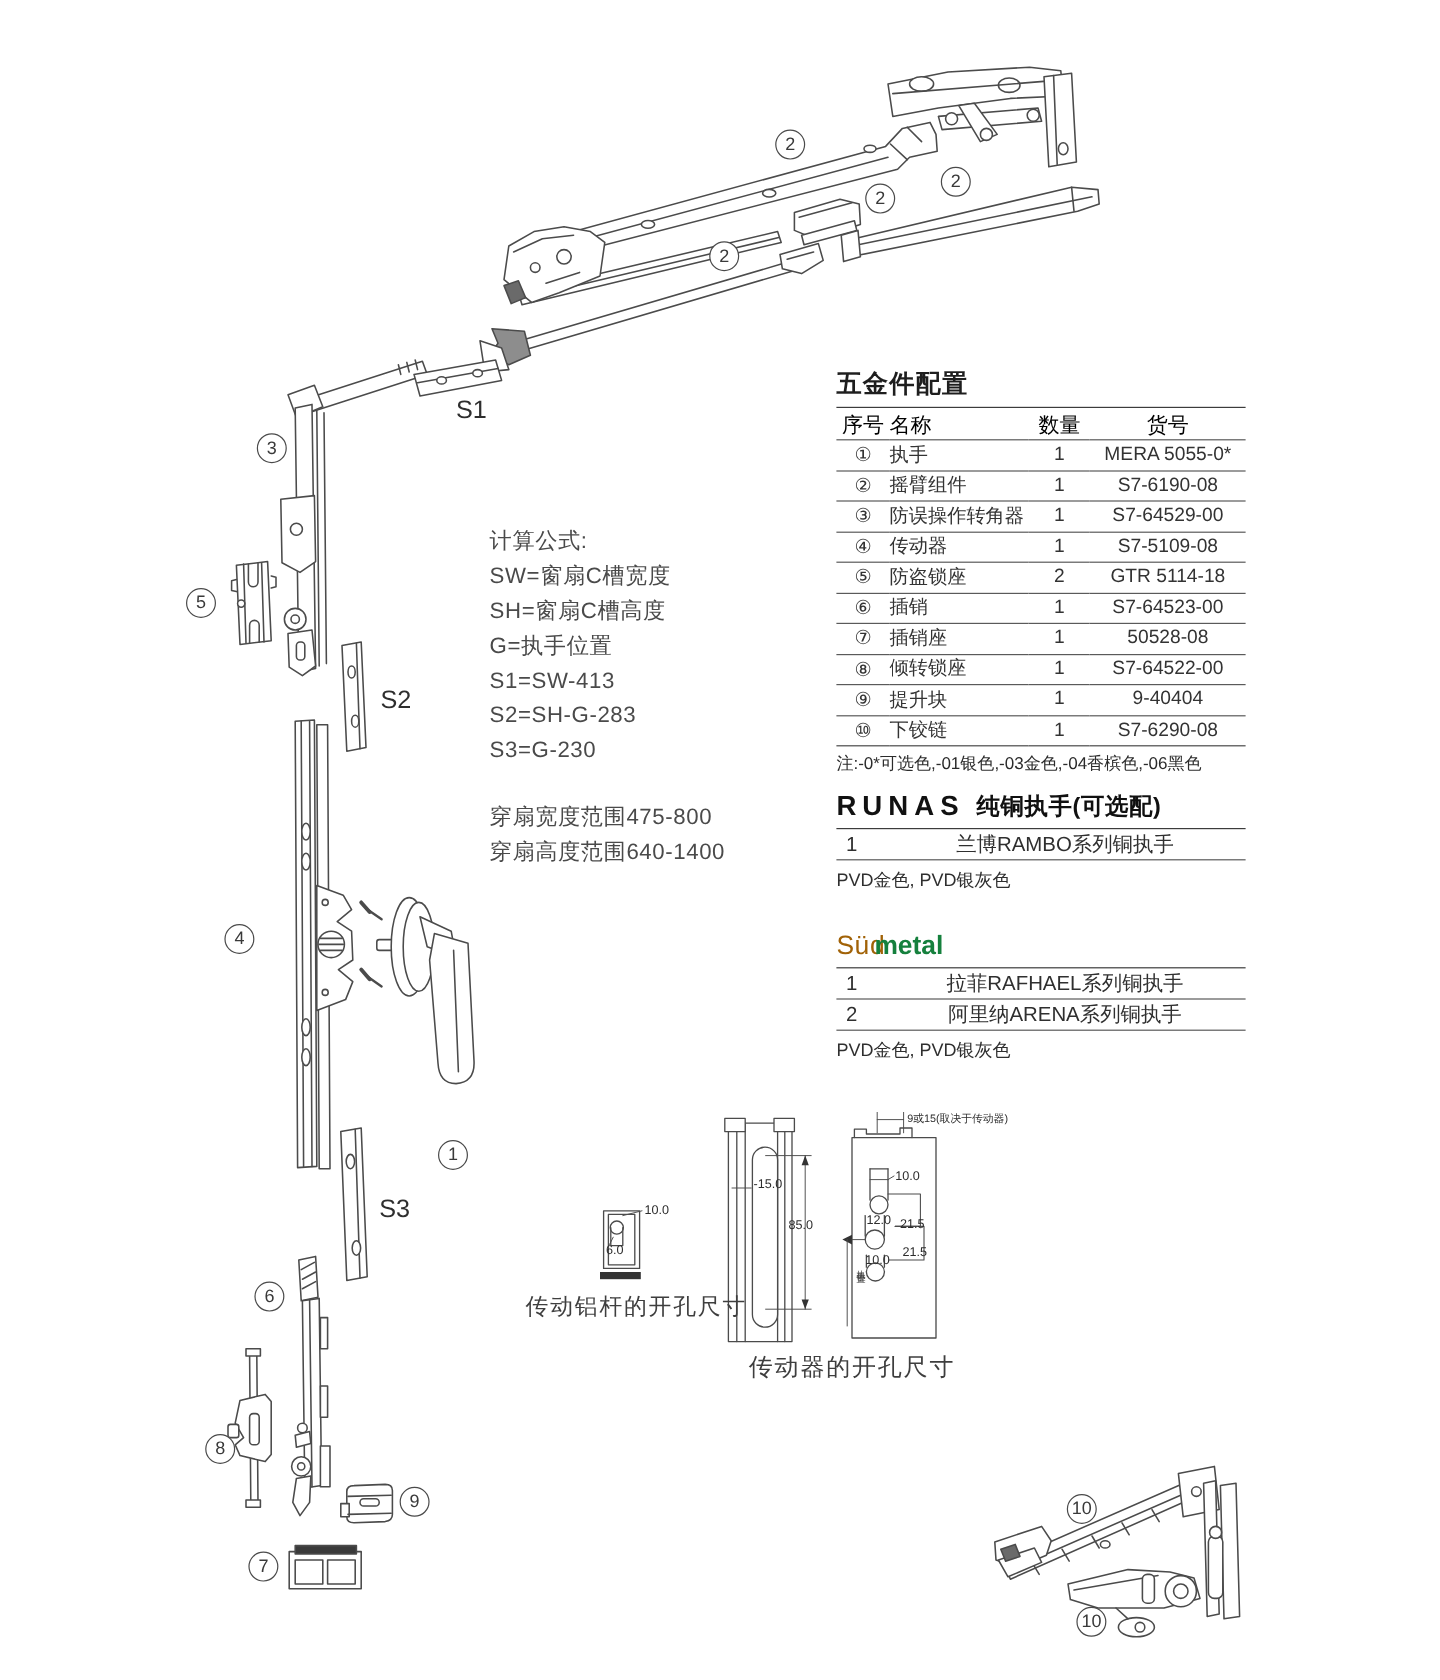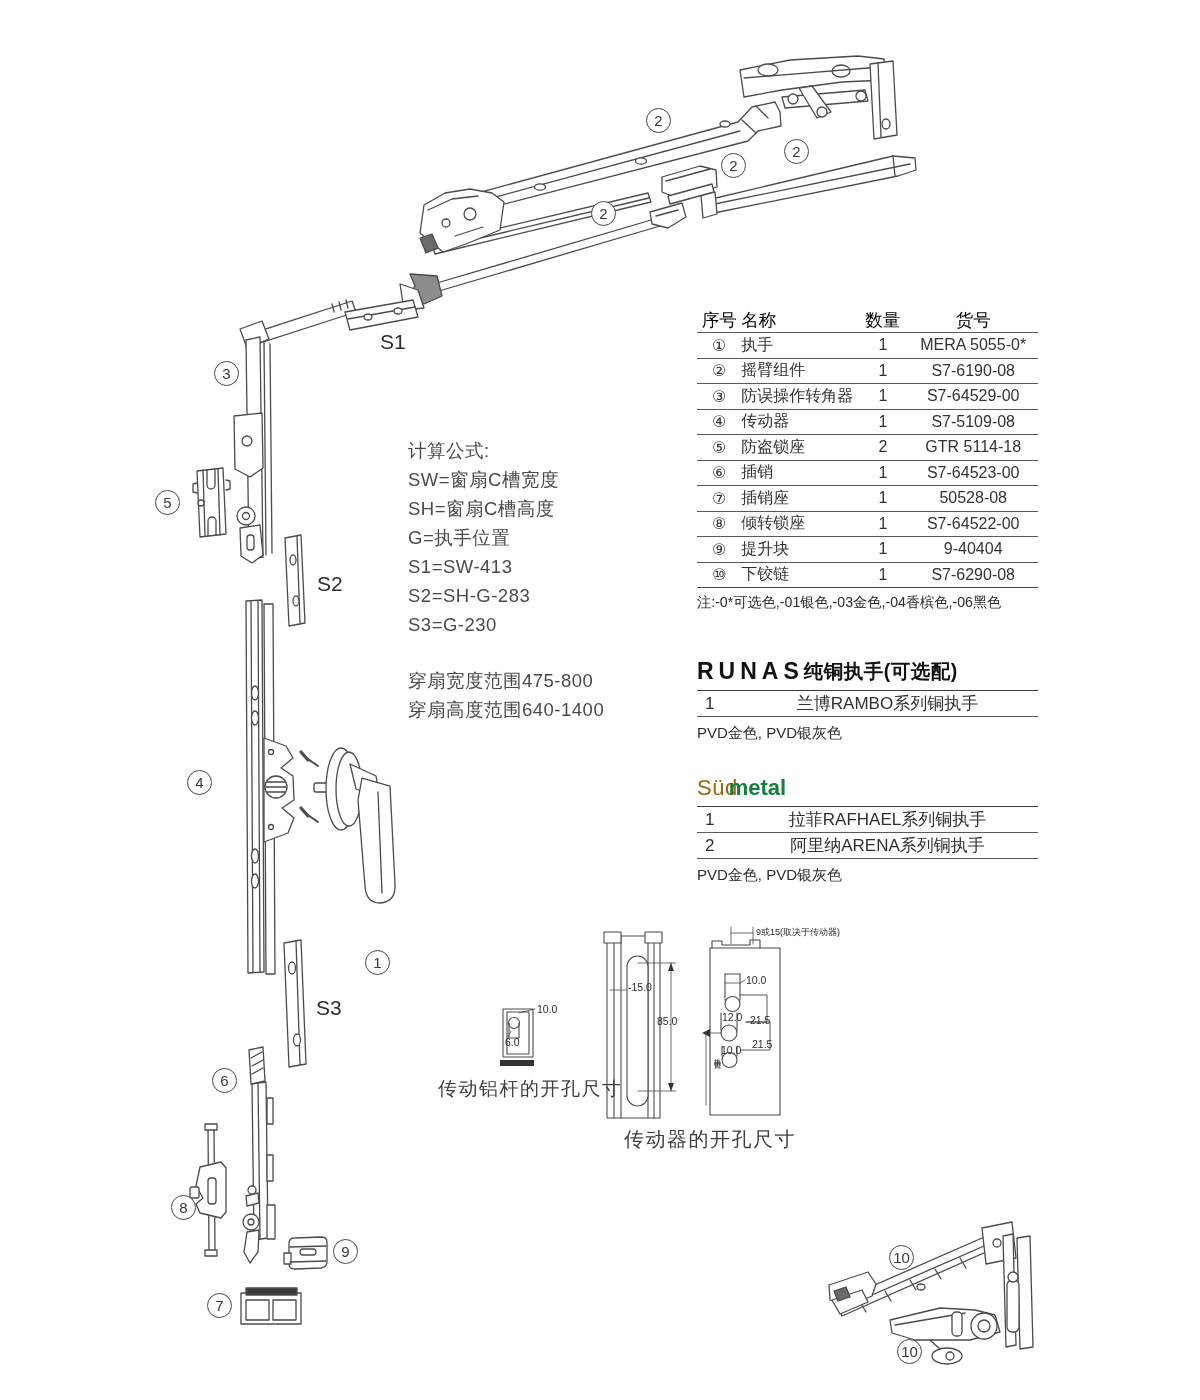--- a/index.html
+++ b/index.html
@@ -24,21 +24,21 @@
   .hw table { width:100%; border-collapse:collapse; table-layout:fixed; margin-top:2px; }
   .hw th { font-weight:normal; font-size:17.5px; color:#000000; height:22px; text-align:center; }
   .hw td { font-size:16px; color:#333; height:25.5px; text-align:center; border-top:1px solid #5a5a5a; white-space:nowrap; overflow:hidden; }
   .hw tr > *:nth-child(2) { text-align:left; }
   .hw tr.last td { border-bottom:1.4px solid #4a4a4a; }
   .col-no { width:13%; } .col-name { width:34%; } .col-qty { width:15%; } .col-code { width:38%; }
   .hw-note { font-size:14.2px; color:#2b2b2b; margin-top:5px; white-space:nowrap; }
 
   
   .opt { position:absolute; width:341px; }
-  .opt-head { display:flex; align-items:flex-end; padding-bottom:5px; border-bottom:1.6px solid #3c3c3c; white-space:nowrap; }
+  .opt-head { display:flex; align-items:flex-end; gap:10px; padding-bottom:5px; border-bottom:1.6px solid #3c3c3c; white-space:nowrap; }
   .brand-runas { font-size:23px; font-weight:bold; letter-spacing:5px; color:#111; }
   .brand-sud-light { font-size:22px; font-weight:400; color:#a16207; letter-spacing:0.5px; }
   .brand-sud-bold { font-size:22px; font-weight:bold; color:#15803d; margin-left:-9px; }
   .opt-title { font-size:19.5px; font-weight:bold; color:#101010; letter-spacing:0.5px; }
   .opt-row { display:flex; height:26px; align-items:center; border-bottom:1px solid #5a5a5a; font-size:17px; color:#2f2f2f; }
   .opt-row .num { width:40px; padding-left:8px; }
   .opt-row .nm { flex:1; text-align:center; }
   .opt-note { margin-top:7px; font-size:15px; color:#2f2f2f; }
 
   
@@ -343,20 +343,21 @@
     <div>S2=SH-G-283</div>
     <div>S3=G-230</div>
   </div>
 
   <div class="txtblock" style="left:408px; top:666px;">
     <div>穿扇宽度范围475-800</div>
     <div>穿扇高度范围640-1400</div>
   </div>
 
   <div class="hw">
+    <div class="hw-title">五金件配置</div>
     <table>
       <colgroup>
           <col class="col-no">
           <col class="col-name">
           <col class="col-qty">
           <col class="col-code">
         </colgroup>
       <thead>
         <tr>
           <th>序号</th>

